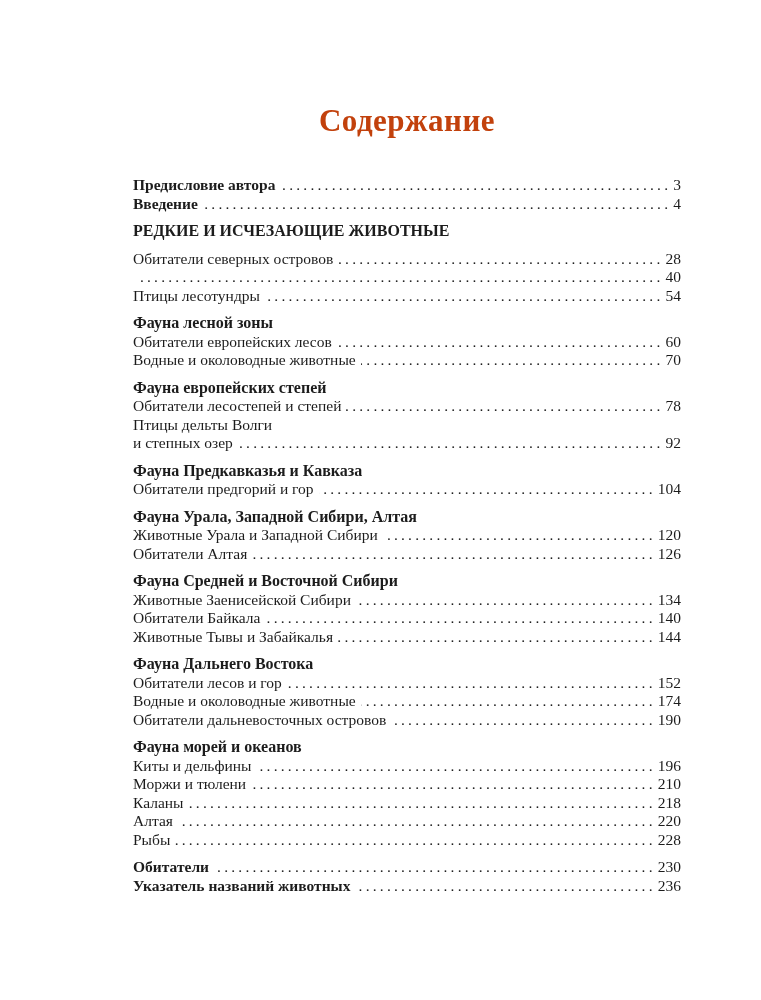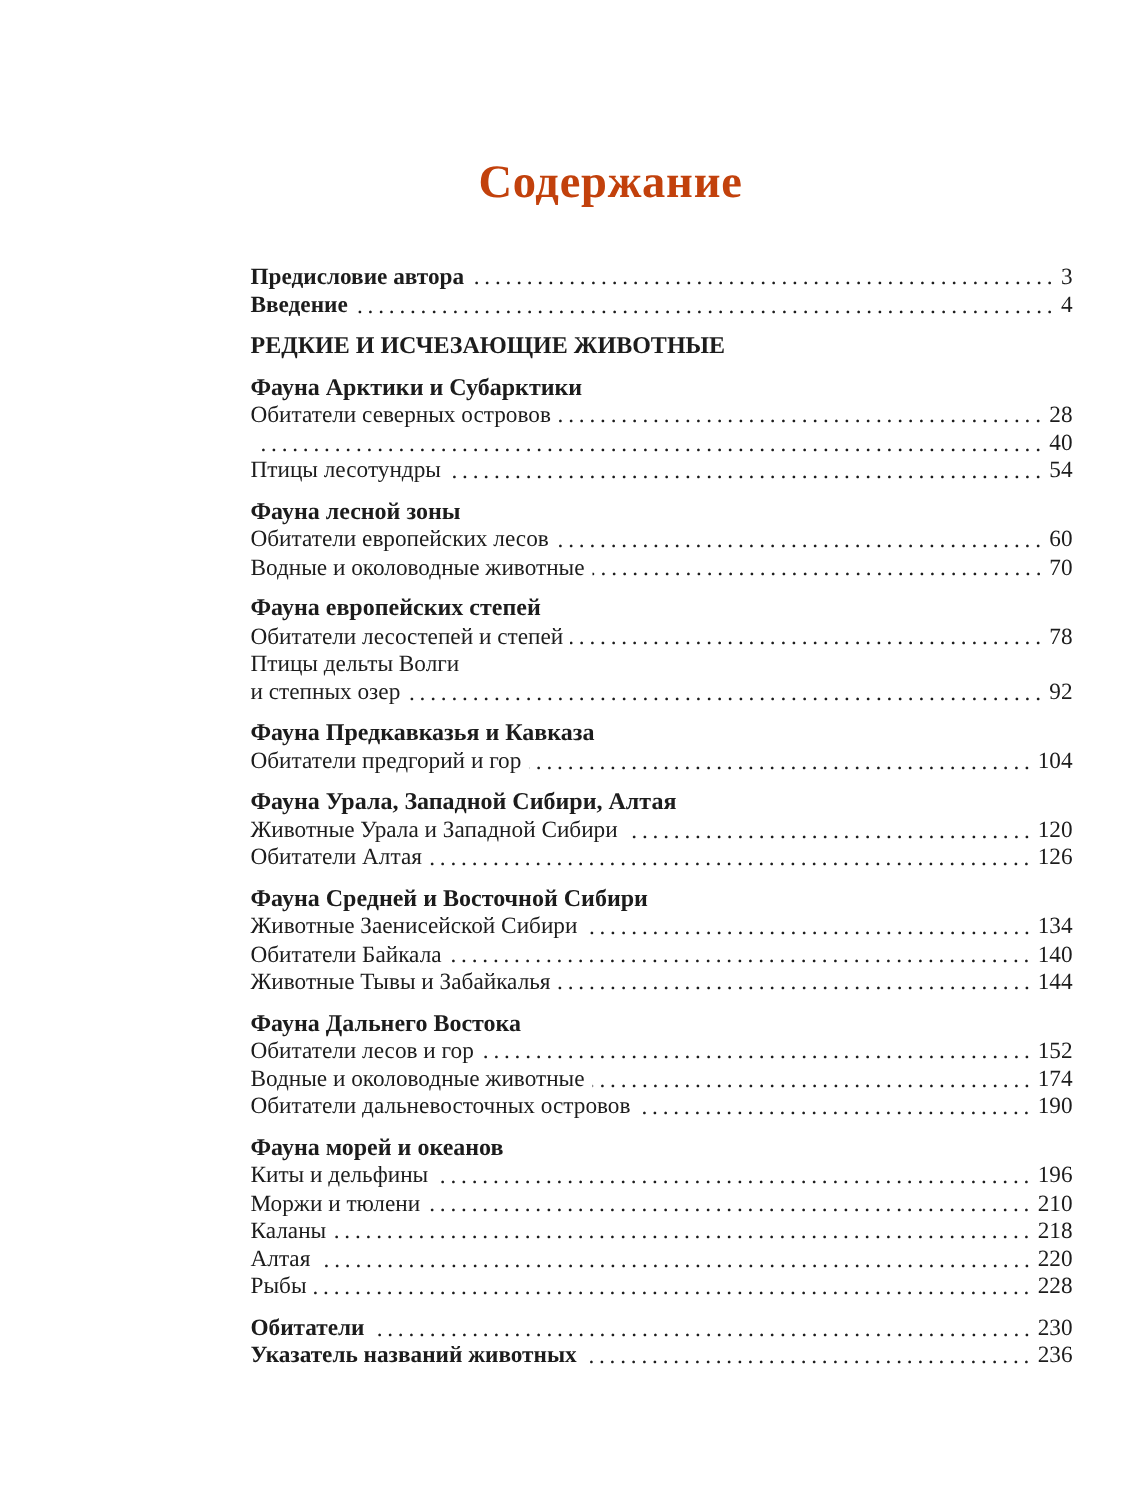--- a/index.html
+++ b/index.html
@@ -29,21 +29,21 @@
     letter-spacing: 0.5px;
   }
   .toc {
     position: absolute;
     top: 176px;
     left: 133px;
     width: 548px;
     font-size: 15.5px;
     line-height: 18.5px;
   }
-  .section { margin-top: 9px; margin-left: 34px; }
+  .section { margin-top: 9px; }
   .section:first-child { margin-top: 0; }
   .heading {
     font-weight: bold;
     font-size: 16px;
     white-space: nowrap;
   }
   .row {
     display: flex;
     align-items: baseline;
     width: 548px;
@@ -84,21 +84,20 @@
         <div class="row bold">
     <span class="label">Введение</span>
     <span class="leader"></span>
     <span class="pagenum">4</span>
   </div>
       </div>
       <div class="section">
     <div class="heading">РЕДКИЕ И ИСЧЕЗАЮЩИЕ ЖИВОТНЫЕ</div>
   </div>
       <div class="section">
-    <div class="heading">Фауна Арктики и Субарктики</div>
   <div class="row">
     <span class="label">Обитатели северных островов</span>
     <span class="leader"></span>
     <span class="pagenum">28</span>
   </div>
         <div class="row">
     <span class="leader"></span>
     <span class="pagenum">40</span>
   </div>
         <div class="row">

